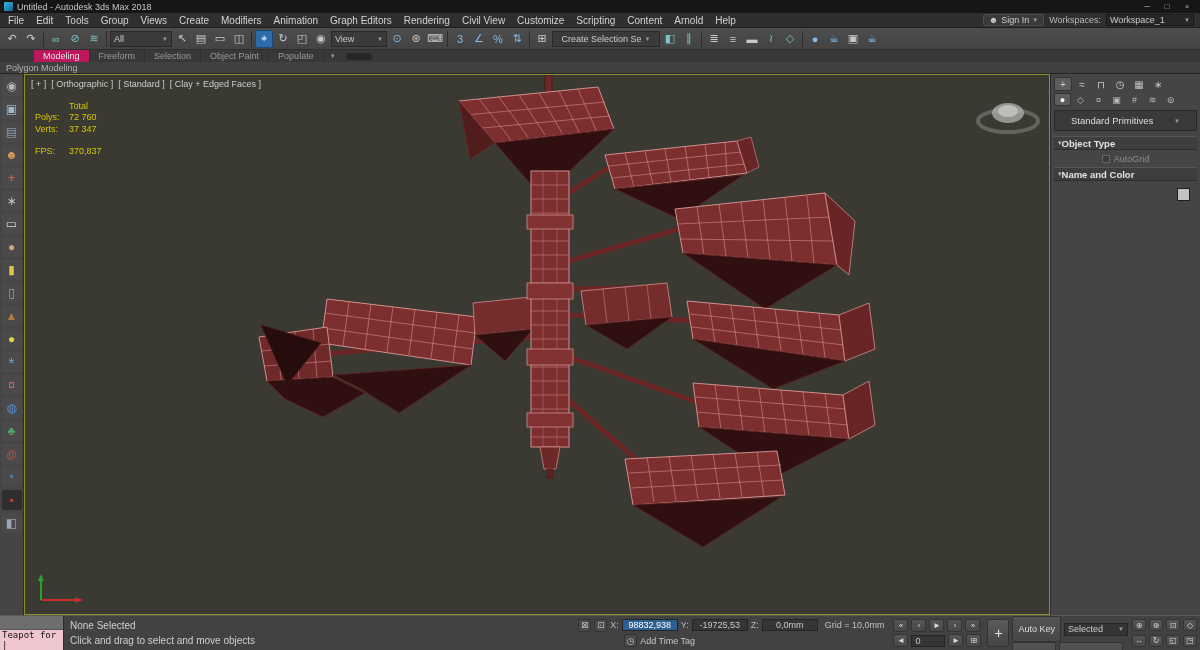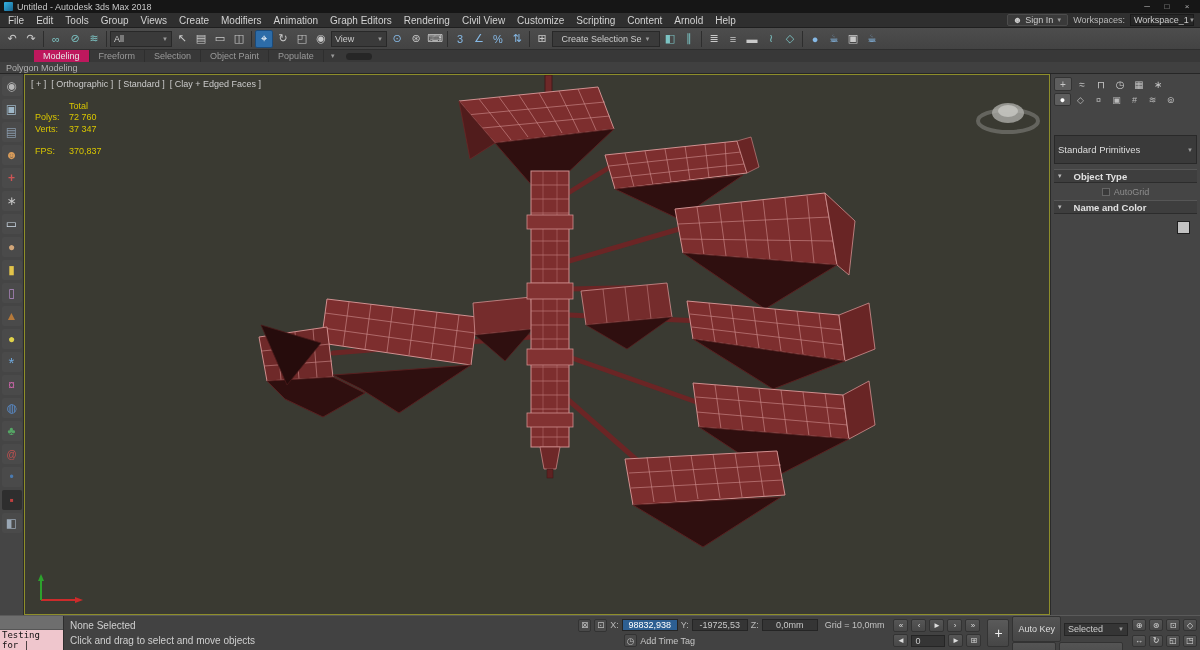--- a/index.html
+++ b/index.html
@@ -12,21 +12,21 @@
   .title { font-size:9px; color:#c8c8c8; }
   .win-btns { margin-left:auto; display:flex; gap:2px; }
   .wbtn { width:18px; height:11px; font-size:8px; color:#b0b0b0; display:flex; align-items:center; justify-content:center; }
 
   
   #menubar { height:15px; background:#2f2f2f; display:flex; align-items:center; padding:0 2px; border-bottom:1px solid #1f1f1f; }
   .mitem { font-size:10px; color:#d2d2d2; padding:0 6px; height:100%; display:flex; align-items:center; }
   .menu-right { margin-left:auto; display:flex; align-items:center; gap:5px; padding-right:4px; }
   .signin { display:flex; align-items:center; gap:3px; font-size:9px; color:#ccc; border:1px solid #4c4c4c; background:#3a3a3a; height:12px; padding:0 5px; border-radius:2px; }
   .ws-label { font-size:9px; color:#b8b8b8; }
-  .ws-select { width:64px; height:12px; background:#262626; border:1px solid #1a1a1a; color:#ccc; font-size:9px; display:flex; align-items:center; justify-content:space-between; padding:0 3px; }
+  .ws-select { width:88px; height:12px; background:#262626; border:1px solid #1a1a1a; color:#ccc; font-size:9px; display:flex; align-items:center; justify-content:space-between; padding:0 3px; }
   .arrow { font-size:6px; color:#9a9a9a; line-height:1; }
 
   
   #toolbar { height:22px; background:linear-gradient(#4d4d4d,#434343); display:flex; align-items:center; padding:0 3px; gap:1px; border-bottom:1px solid #2e2e2e; }
   .ticon { width:18px; height:18px; display:flex; align-items:center; justify-content:center; font-size:11px; color:#c9c9c9; border-radius:2px; }
   .ticon.blue { color:#86b9e6; }
   .ticon.teal { color:#7cc3c3; }
   .ticon.on { background:#2d6ca8; color:#fff; border:1px solid #1c4a78; }
   .tsep { width:1px; height:16px; background:#2d2d2d; margin:0 2px; }
   .tdrop { height:16px; background:#3a3a3a; border:1px solid #282828; color:#ccc; font-size:9px; display:flex; align-items:center; justify-content:space-between; padding:0 3px; gap:3px; }
@@ -56,22 +56,22 @@
   .axisg { position:absolute; left:6px; bottom:4px; }
 
   
   #cmdpanel { width:150px; background:#454545; border-left:1px solid #2b2b2b; font-size:10px; padding:2px 3px; color:#ddd; }
   .cp-row1 { display:flex; gap:1px; padding:1px 0 2px; }
   .cpt { width:18px; height:14px; color:#c8c8c8; font-size:10px; display:flex; align-items:center; justify-content:center; }
   .cpt.on { background:#5d5d5d; border:1px solid #333; border-radius:2px; }
   .cp-row2 { display:flex; gap:1px; padding-bottom:4px; }
   .cpc { width:17px; height:13px; color:#bbb; font-size:9px; display:flex; align-items:center; justify-content:center; }
   .cpc.on { background:#5d5d5d; border:1px solid #333; border-radius:2px; color:#fff; }
-  .cp-combo { height:29px; background:#3a3a3a; border:1px solid #292929; display:flex; align-items:center; justify-content:space-between; padding:0 3px; color:#ddd; margin-bottom:5px; font-size:9.5px;margin-top:25px; }
-  .rollout { height:14px; background:#3e3e3e; border-top:1px solid #565656; border-bottom:1px solid #2c2c2c; display:flex; align-items:center; gap:12px; padding:0 4px; color:#e2e2e2; font-weight:bold; font-size:9.5px; margin:2px 0; }
+  .cp-combo { height:21px; background:#3a3a3a; border:1px solid #292929; display:flex; align-items:center; justify-content:space-between; padding:0 16px; color:#ddd; margin-bottom:5px; font-size:9.5px; }
+  .rollout { height:14px; background:#3e3e3e; border-top:1px solid #565656; border-bottom:1px solid #2c2c2c; display:flex; align-items:center; gap:0; padding:0 4px; color:#e2e2e2; font-weight:bold; font-size:9.5px; margin:2px 0; }
   .tri { font-size:7px; color:#bbb; font-weight:normal; }
   .autogrid { display:flex; align-items:center; justify-content:center; gap:4px; height:13px; color:#8d8d8d; font-size:9px; }
   .chk { width:8px; height:8px; background:#3a3a3a; border:1px solid #666; }
   .btn-grid { display:grid; grid-template-columns:1fr 1fr; gap:3px 5px; padding:2px 7px 7px; }
   .cbtn { height:13px; background:linear-gradient(#575757,#4a4a4a); border:1px solid #363636; border-top-color:#656565; border-radius:2px; color:#e2e2e2; font-size:9.5px; display:flex; align-items:center; justify-content:center; white-space:nowrap; }
   .namecolor-row { display:flex; justify-content:flex-end; align-items:center; gap:4px; padding:5px 7px; }
   .name-field { flex:1; height:13px; }
   .color-swatch { width:13px; height:13px; background:#c2c2c2; border:1px solid #1e1e1e; }
 
   
@@ -402,21 +402,21 @@
     <div class="namecolor-row">
       <div class="name-field"></div>
       <div class="color-swatch"></div>
     </div>
   </div>
 </div>
 
 <div id="statusbar">
   <div class="sb-listener">
     <div class="sb-listener-top"></div>
-    <div class="sb-listener-bot">Testing for |</div>
+    <div class="sb-listener-bot">Teapot for |</div>
   </div>
   <div class="sb-prompts">
     <div class="sb-prompt">None Selected</div>
     <div class="sb-hint">Click and drag to select and move objects</div>
   </div>
   <div class="sb-mid">
     <div class="sb-r">
       <div class="mini">⊠</div>
       <div class="mini">⊡</div>
       <span class="clab">X:</span>

